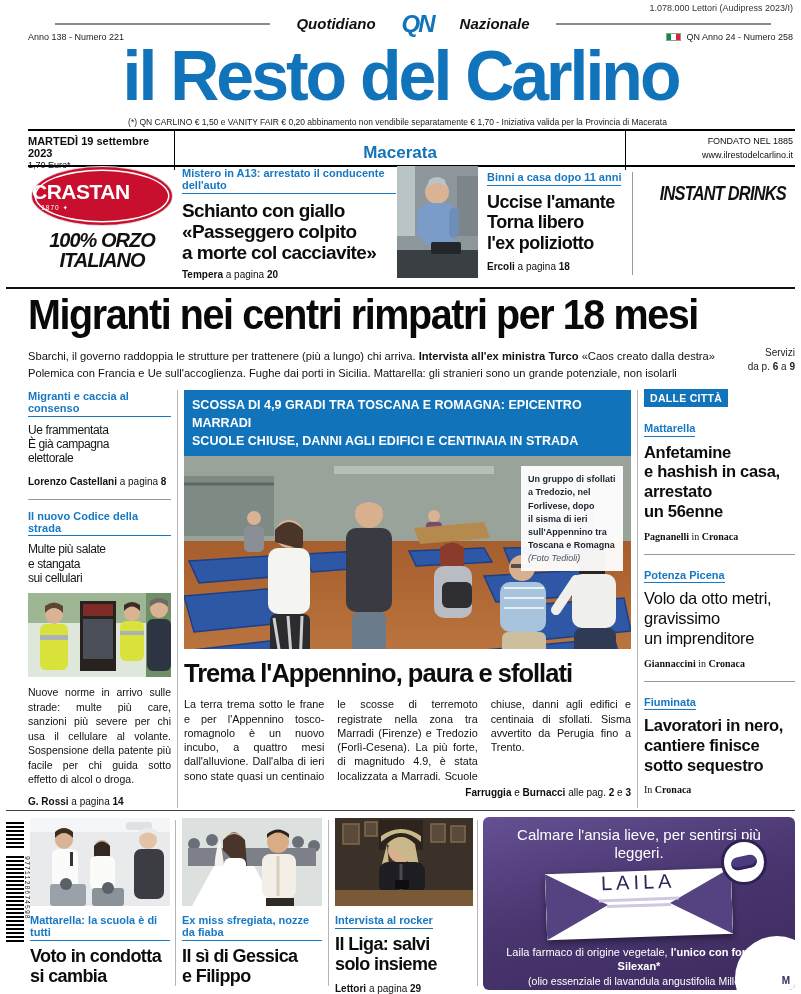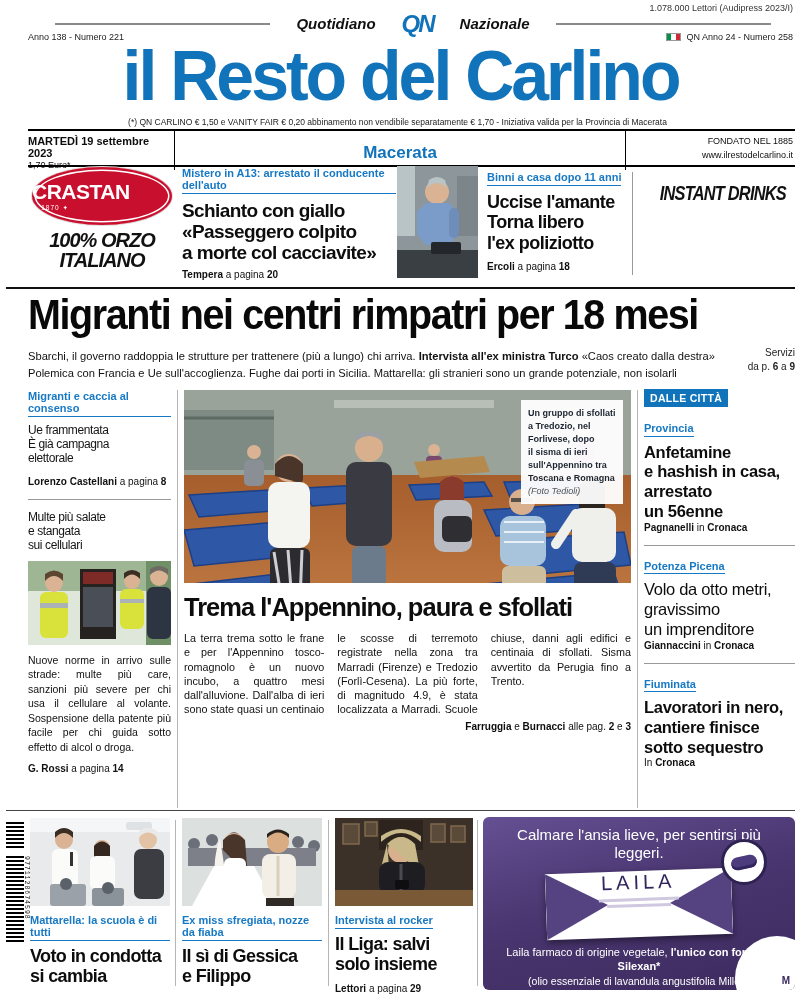--- a/index.html
+++ b/index.html
@@ -98,21 +98,21 @@
   .storyBody{margin-top:8px;column-count:3;column-gap:13px;font-size:10.8px;line-height:1.32;
              text-align:justify;color:#111;}
   .storyBy{margin-top:4px;text-align:right;font-size:10px;}
 
   .rightcol{left:644px;top:388px;width:151px;}
   .badge{display:inline-block;background:var(--blue);color:#fff;font-size:10.5px;font-weight:700;
          padding:3px 6px;letter-spacing:.3px;}
   .rk{margin-top:11px;}
   .rh{margin-top:6px;font-size:16.5px;font-weight:700;line-height:1.2;letter-spacing:-.3px;}
   .rh.light{font-weight:400;}
-  .rightcol .byline{}
+  .rightcol .byline{margin-top:9px;font-family:Liberation Serif, serif;}
 
   
   .bottomRule{top:810px;left:6px;right:6px;border-top:1.5px solid #444;}
   .barcode{left:6px;top:822px;width:24px;height:140px;}
   .bc{width:18px;background:repeating-linear-gradient(180deg,#000 0 2px,#fff 2px 4px);}
   .bc1{height:26px;}
   .bc2{height:86px;margin-top:8px;}
   .bcd{position:absolute;left:17px;top:34px;writing-mode:vertical-rl;font-size:6.5px;
        font-family:"Liberation Mono",monospace;color:#111;letter-spacing:1px;}
   .bsec{top:818px;}
@@ -243,20 +243,21 @@
   <div><span>da p. </span><span style="font-weight: 700;">6</span><span> a </span><span style="font-weight: 700;">9</span></div>
 </div>
 
 <div class="abs leftcol">
   <span class="kicker">Migranti e caccia al consenso</span>
   <div class="lh ml">Ue frammentata
 È già campagna
 elettorale</div>
   <div class="byline"><span style="font-weight: 700;">Lorenzo Castellani</span><span> a pagina </span><span style="font-weight: 700;">8</span></div>
   <div class="coldiv"></div>
+  <span class="kicker">Il nuovo Codice della strada</span>
   <div class="lh ml">Multe più salate
 e stangata
 sui cellulari</div>
   <div class="lphoto">
     <svg width="143" height="84" viewBox="0 0 143 84">
       <rect width="143" height="84" fill="#dfe7da"></rect>
       <rect x="0" y="0" width="143" height="30" fill="#9fb694"></rect>
       <rect x="118" y="0" width="25" height="84" fill="#6f8f66"></rect>
       <rect x="52" y="8" width="36" height="70" fill="#26221f"></rect>
       <rect x="55" y="11" width="30" height="12" fill="#7e2b27"></rect>
@@ -274,20 +275,24 @@
       <rect x="119" y="26" width="24" height="52" rx="6" fill="#2e3542"></rect>
     </svg>
   </div>
   <div class="lbody">Nuove norme in arrivo sulle strade: multe più care, sanzioni più severe per chi usa il cellulare al volante. Sospensione della patente più facile per chi guida sotto effetto di alcol o droga.</div>
   <div class="byline" style="margin-top:9px"><span style="font-weight: 700;">G. Rossi</span><span> a pagina </span><span style="font-weight: 700;">14</span></div>
 </div>
 
 <div class="abs vd vd1"></div>
 
 <div class="abs center">
+  <div class="banner">
+    <span class="bannerText">SCOSSA DI 4,9 GRADI TRA TOSCANA E ROMAGNA: EPICENTRO MARRADI
+SCUOLE CHIUSE, DANNI AGLI EDIFICI E CENTINAIA IN STRADA</span>
+  </div>
   <div class="qphoto">
     <svg width="447" height="262" viewBox="0 0 447 262">
       <defs>
         <linearGradient id="floor" x1="0" y1="0" x2="0" y2="1">
           <stop offset="0" stop-color="#a55e2c"></stop>
             <stop offset="1" stop-color="#c8824a"></stop>
         </linearGradient>
       </defs>
       <rect width="447" height="90" fill="#9aa39a"></rect>
       <rect x="0" y="20" width="90" height="60" fill="#7e8a84"></rect>
@@ -356,21 +361,21 @@
   </div>
   <div class="storyH">Trema l'Appennino, paura e sfollati</div>
   <div class="storyBody">La terra trema sotto le frane e per l'Appennino tosco-romagnolo è un nuovo incubo, a quattro mesi dall'alluvione. Dall'alba di ieri sono state quasi un centinaio le scosse di terremoto registrate nella zona tra Marradi (Firenze) e Tredozio (Forlì-Cesena). La più forte, di magnitudo 4.9, è stata localizzata a Marradi. Scuole chiuse, danni agli edifici e centinaia di sfollati. Sisma avvertito da Perugia fino a Trento.</div>
   <div class="storyBy"><span style="font-weight: 700;">Farruggia</span><span> e </span><span style="font-weight: 700;">Burnacci</span><span> alle pag. </span><span style="font-weight: 700;">2</span><span> e </span><span style="font-weight: 700;">3</span></div>
 </div>
 
 <div class="abs vd vd2"></div>
 
 <div class="abs rightcol">
   <span class="badge">DALLE CITTÀ</span>
-  <div class="rk"><span class="kicker">Provincia</span></div>
+  <div class="rk"><span class="kicker">Mattarella</span></div>
   <div class="rh ml">Anfetamine
 e hashish in casa,
 arrestato
 un 56enne</div>
   <div class="byline"><span style="font-weight: 700;">Pagnanelli</span><span> in </span><span style="font-weight: 700;">Cronaca</span></div>
   <div class="coldiv"></div>
   <div><span class="kicker">Potenza Picena</span></div>
   <div class="rh light ml">Volo da otto metri,
 gravissimo
 un imprenditore</div>

